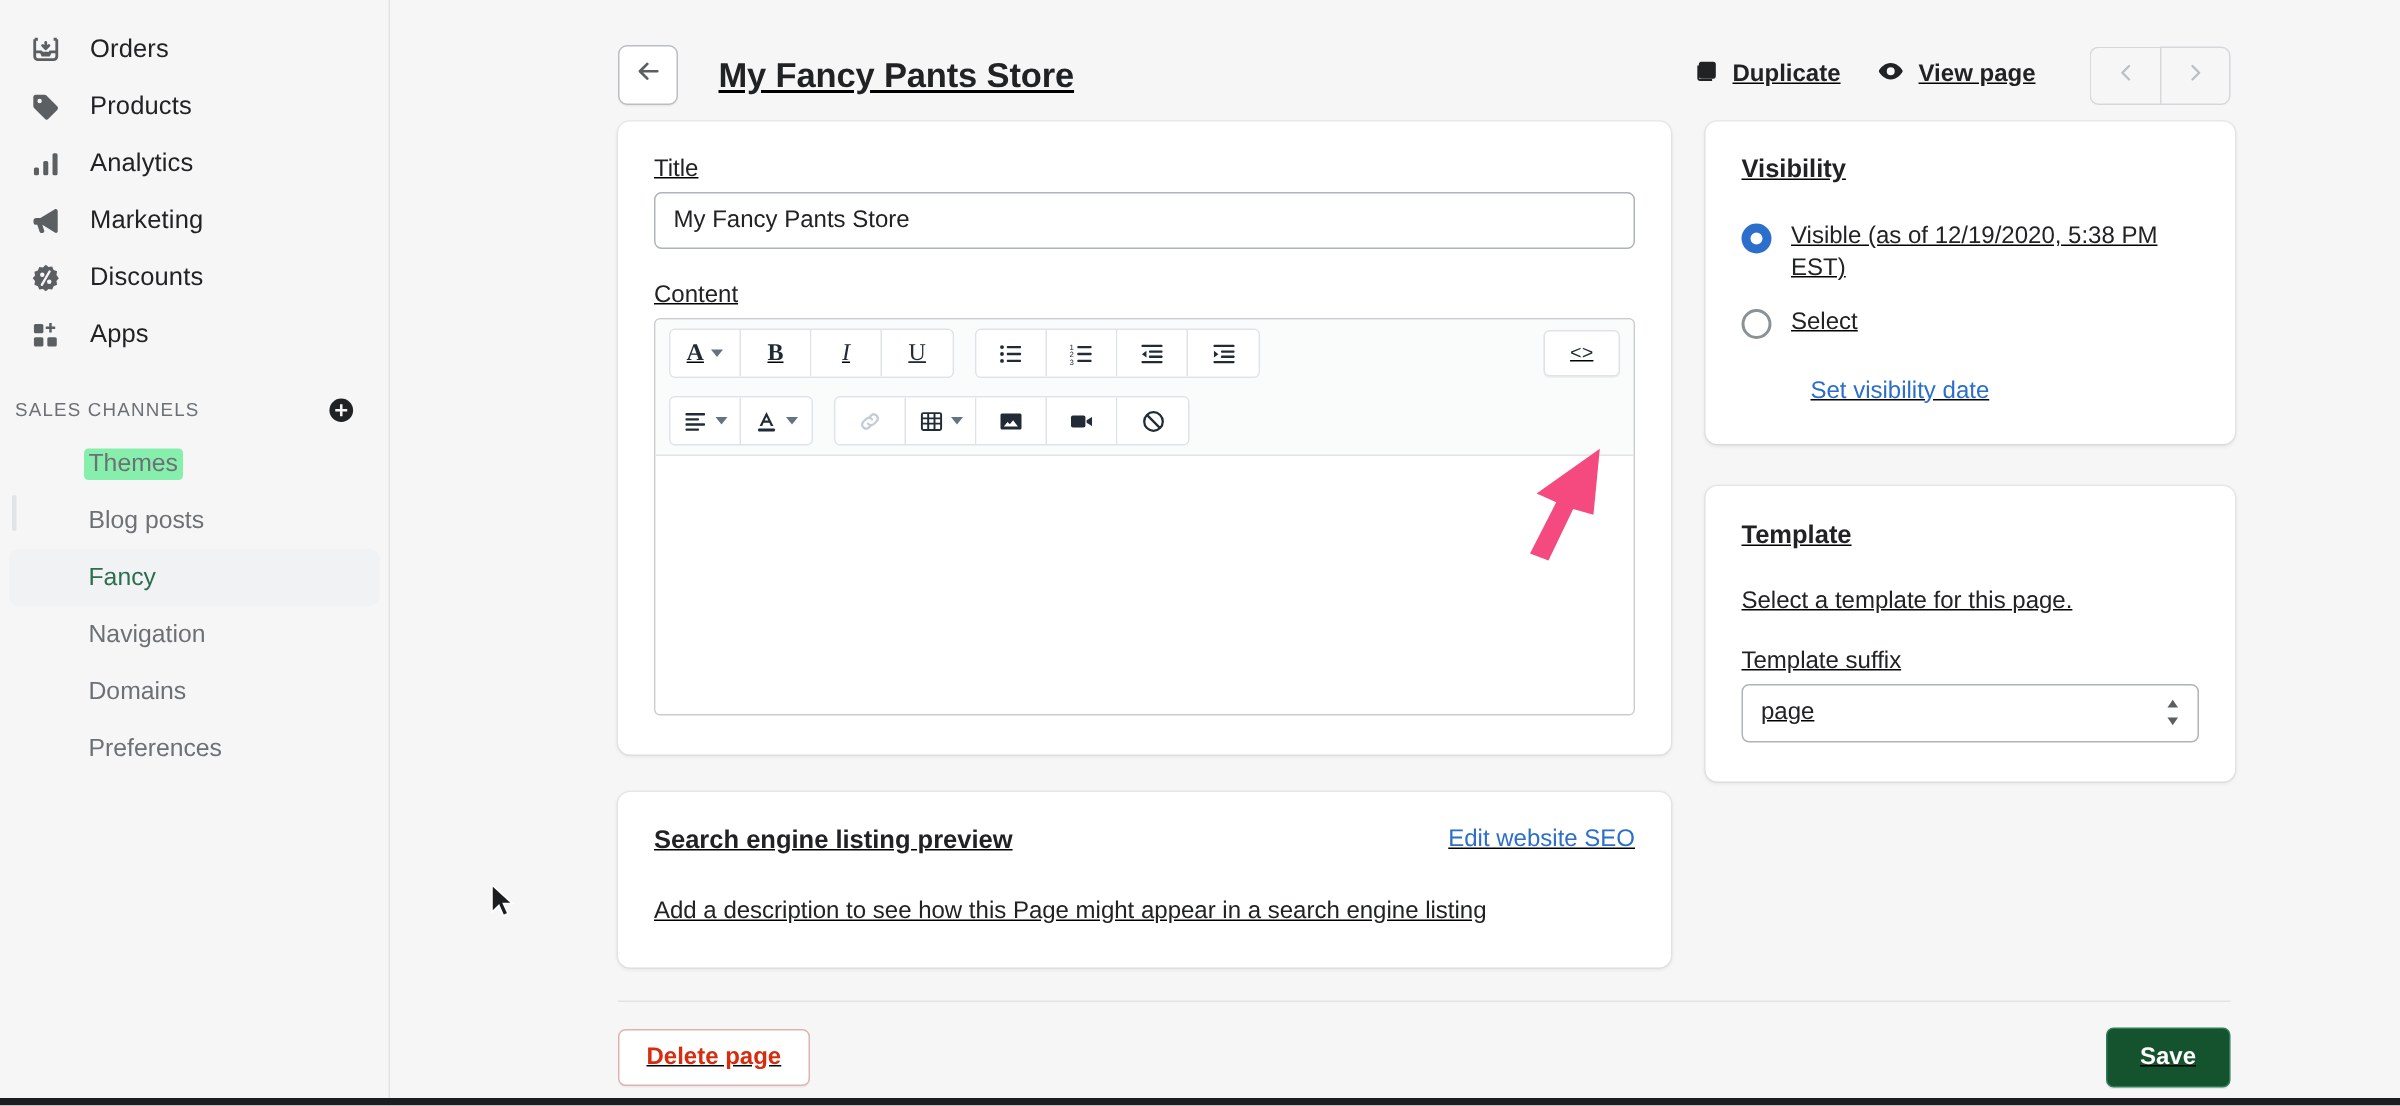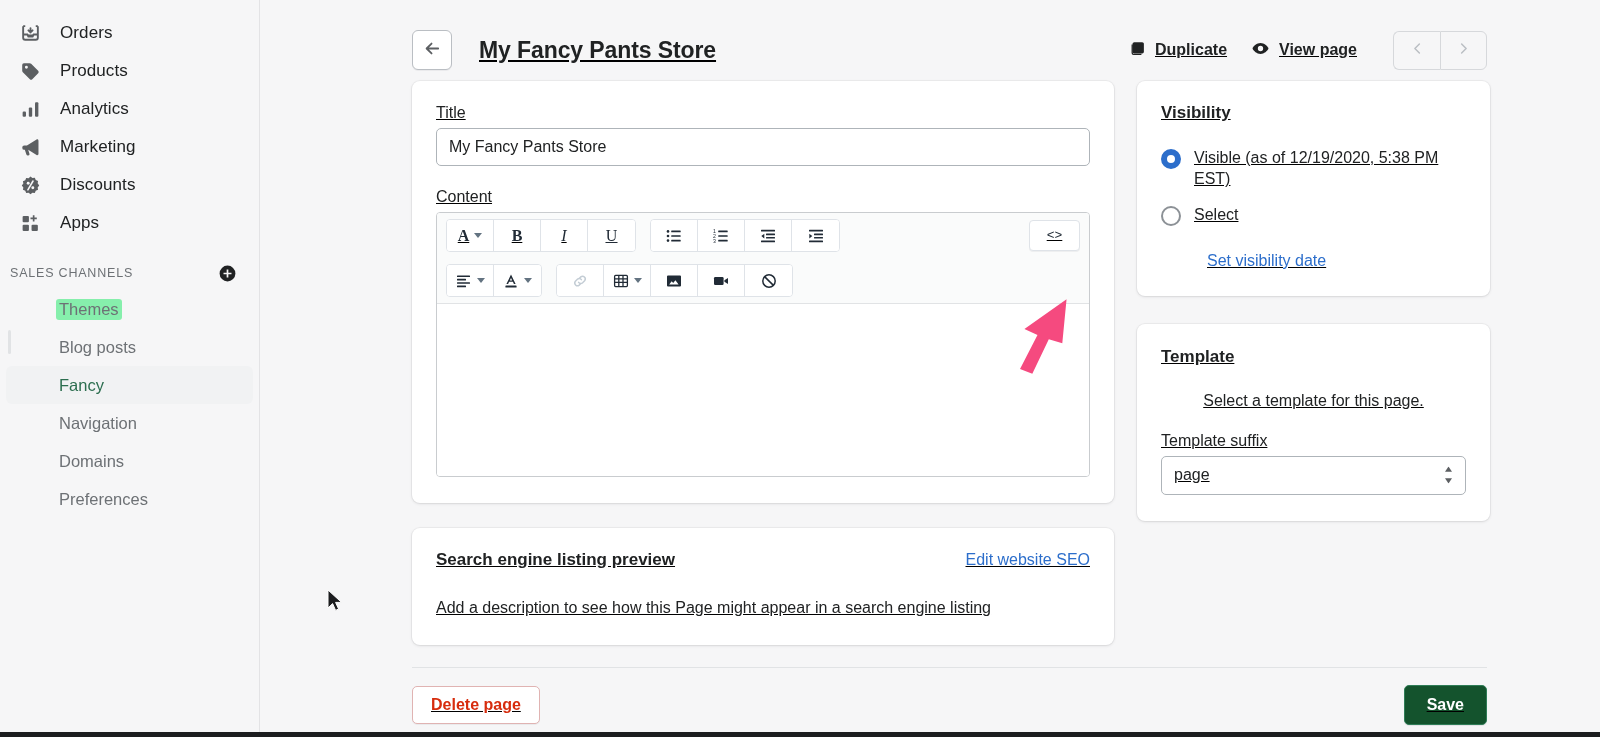--- a/index.html
+++ b/index.html
@@ -240,21 +240,21 @@
   .radio {
     width: 20px; height: 20px; border-radius: 50%;
     border: 2px solid #8c9196;
     background: #fff; flex: 0 0 20px;
     margin-top: 2px;
     position: relative;
     cursor: pointer;
   }
   .radio.checked { border: 6px solid #2c6ecb; }
   .radio-label { font-size: 16px; color: #202223; line-height: 1.33; }
-  .help-text { font-size: 16px; color: #202223; text-align: center; }
+  .help-text { font-size: 16px; color: #202223; }
   .select-wrap { position: relative; }
   .select-box {
     width: 100%; height: 39px;
     border: 1px solid #aeb4b9;
     border-radius: 5px;
     background: #fff;
     padding: 0 36px 0 12px;
     font-size: 16px; color: #202223;
     display: flex; align-items: center;
     cursor: pointer;

